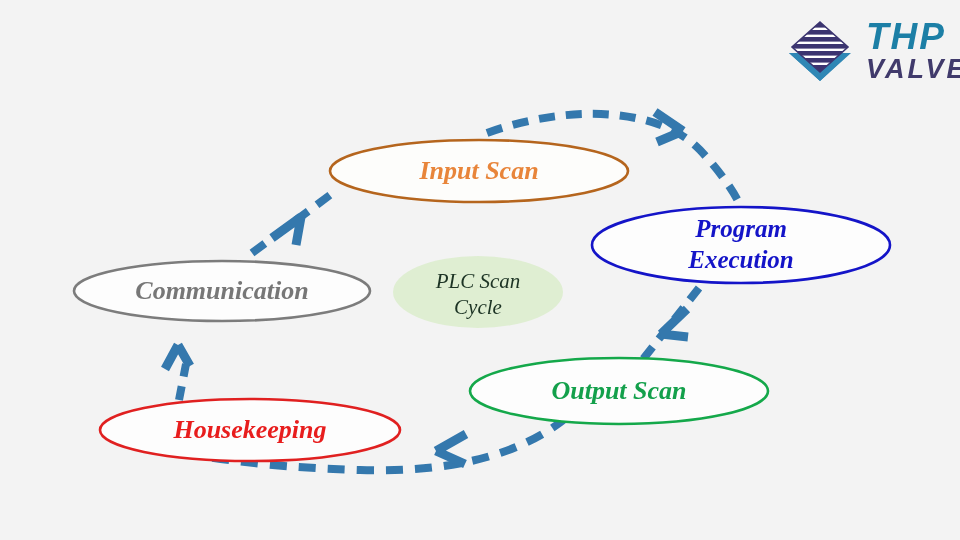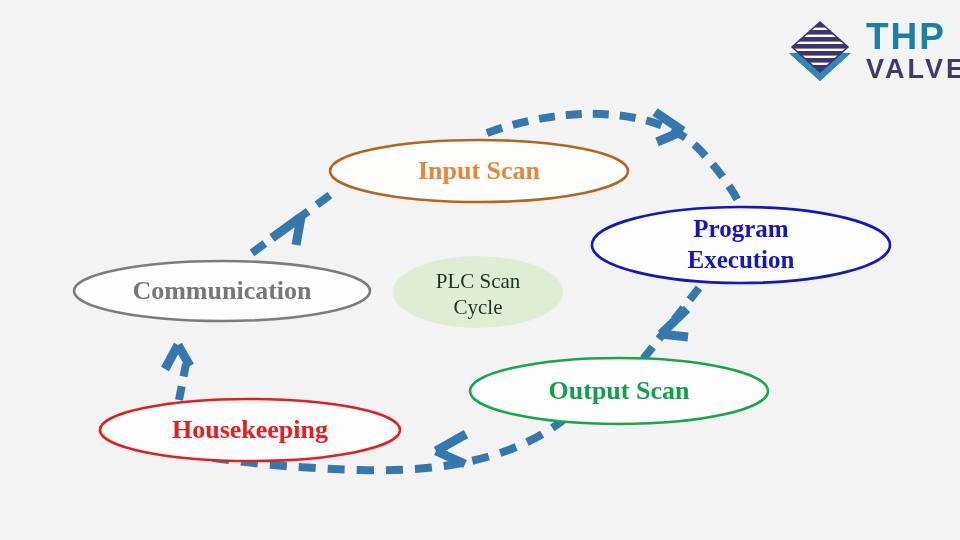--- a/index.html
+++ b/index.html
@@ -10,20 +10,21 @@
   }
   body {
     font-family: "Liberation Serif", serif;
   }
   #canvas {
     position: relative;
     width: 960px;
     height: 540px;
     background: #f3f3f3;
     overflow: hidden;
+    font-style: italic;
   }
   #diagram-svg {
     position: absolute;
     left: 0;
     top: 0;
     width: 960px;
     height: 540px;
   }
   .node-label {
     font-family: "Liberation Serif", serif;

